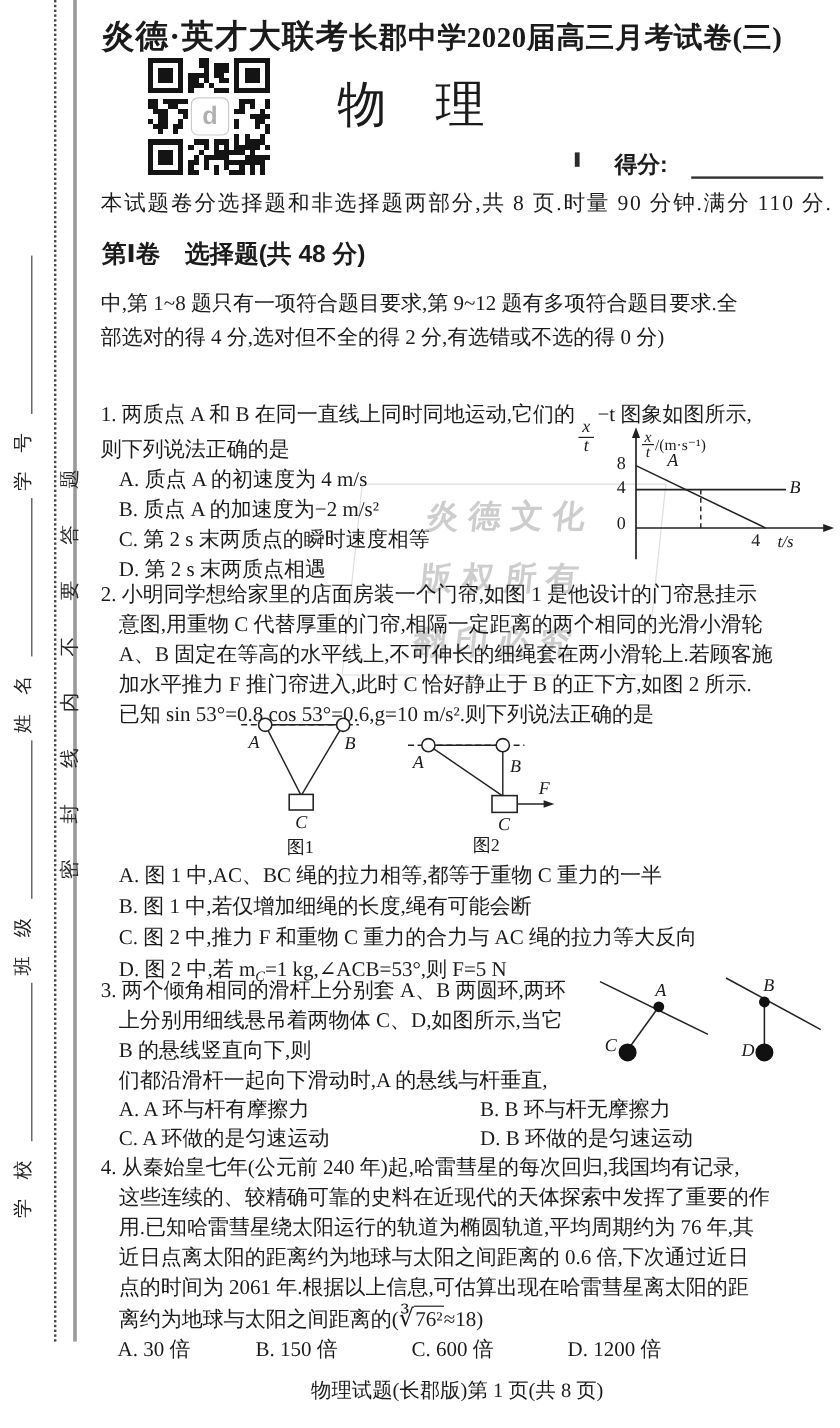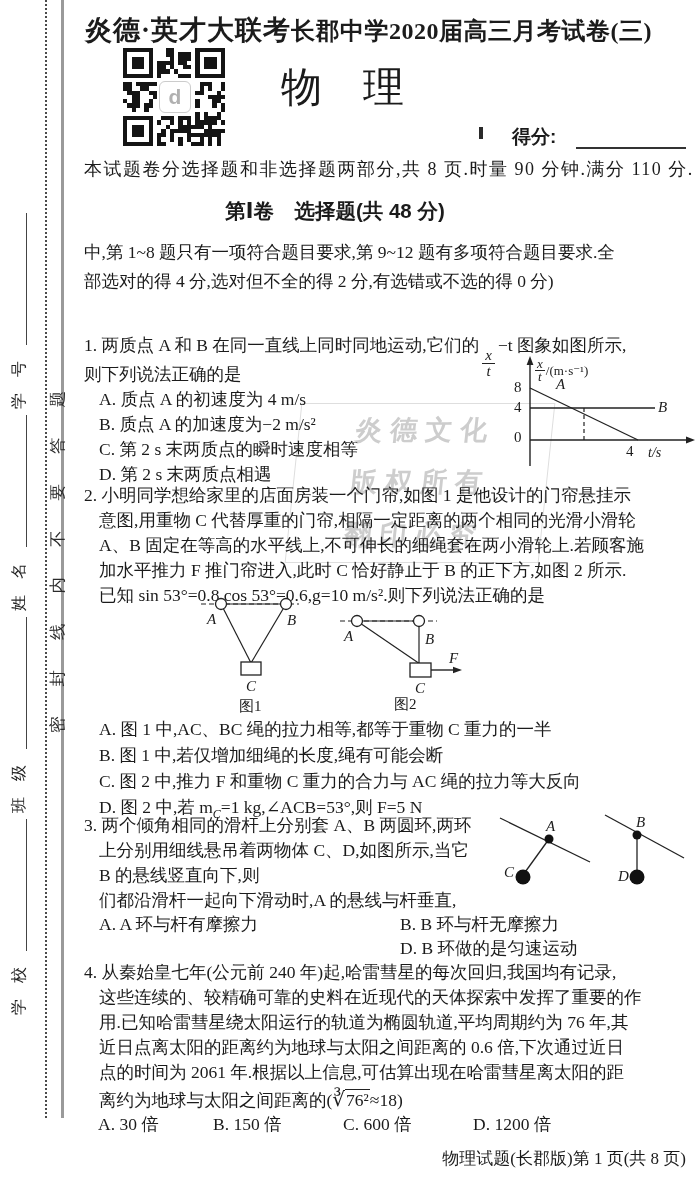--- a/index.html
+++ b/index.html
@@ -19,21 +19,21 @@
            transform-origin:0 0;font-size:16.5px;letter-spacing:30px;color:#2a2a2a;white-space:nowrap}
   
   .title{left:85px;top:12px;width:612px;white-space:nowrap}
   .title .series{font-size:27px;font-weight:900;letter-spacing:1px}
   .title .rest{font-size:24px;font-weight:700;letter-spacing:0.5px}
   .subject{left:281px;top:60px;font-size:41px;font-weight:400;white-space:nowrap}
   .score-label{left:512px;top:124px;font-size:19px;font-weight:700}
   .score-line{left:576px;top:147px;width:110px;height:1.6px;background:#333}
   .ink{left:479px;top:127px;width:4px;height:12px;background:#2a2a2a}
   .intro{left:84px;top:157px;font-size:18px;letter-spacing:1.5px;white-space:nowrap}
-  .sec-head{left:85px;top:197px;width:500px;text-align:center;font-size:20.5px;font-weight:700}
+  .sec-head{left:85px;top:197px;width:500px;text-align:left;font-size:20.5px;font-weight:700}
   
   .blk{position:absolute;font-size:17.5px}
   .ln{line-height:25px;white-space:nowrap}
   .ind{padding-left:15px}
   .inst{line-height:29px}
   .lead{font-family:"Liberation Sans","DejaVu Sans",sans-serif;font-weight:700}
   .frac{display:inline-flex;flex-direction:column;vertical-align:-9px;text-align:center;
         font-style:italic;line-height:15px;font-size:15px;margin:0 3px}
   .frac .num{border-bottom:1.3px solid #222;padding:0 3px}
   .subc{font-style:italic;font-size:12px}
@@ -56,21 +56,21 @@
   
   .wm{left:293px;top:403px;width:252px;height:158px;border:1px solid #dedede;
       display:flex;flex-direction:column;justify-content:space-around;align-items:center;
       transform:skewX(-6deg);z-index:0}
   .wm div{color:#cdcdcd;font-size:27px;font-weight:700;letter-spacing:8px;line-height:27px}
   
   .qr{left:123px;top:48px;width:102px;height:98px}
   .qr-logo{position:absolute;left:36px;top:33px;width:30px;height:30px;background:#fff;
            border-radius:6px;border:1px solid #ccc;display:flex;align-items:center;justify-content:center;
            color:#b0b0b0;font-size:21px;font-weight:700;font-family:"Liberation Sans",sans-serif}
-  .footer{left:76px;top:1147px;width:610px;text-align:right;font-size:17px}
+  .footer{left:76px;top:1147px;width:610px;text-align:center;font-size:17px}
 </style>
 </head>
 <body>
 
 <div class="abs wm">
   <div>炎德文化</div>
   <div>版权所有</div>
   <div>翻印必究</div>
 </div>
 
@@ -370,20 +370,21 @@
 <div class="blk" style="left:84px;top:813px;width:614px">
   <div class="ln">3. 两个倾角相同的滑杆上分别套 A、B 两圆环,两环</div>
   <div class="ln ind">上分别用细线悬吊着两物体 C、D,如图所示,当它</div>
   <div class="ln ind">B 的悬线竖直向下,则</div>
   <div class="ln ind">们都沿滑杆一起向下滑动时,A 的悬线与杆垂直,</div>
   <div class="q3row ind">
     <span>A. A 环与杆有摩擦力</span>
     <span class="q3col2">B. B 环与杆无摩擦力</span>
   </div>
   <div class="q3row ind">
+    <span>C. A 环做的是匀速运动</span>
     <span class="q3col2">D. B 环做的是匀速运动</span>
   </div>
 </div>
 
 <div class="fig" style="left:497px;top:805px;width:200px;height:92px">
   <svg width="200" height="92">
     <line x1="3" y1="13" x2="93" y2="57" stroke="#222" stroke-width="1.3"></line>
     <line x1="52" y1="34" x2="26" y2="70" stroke="#222" stroke-width="1.3"></line>
     <circle cx="52" cy="34" r="4.5" fill="#111"></circle>
     <circle cx="26" cy="72" r="7.5" fill="#111"></circle>

